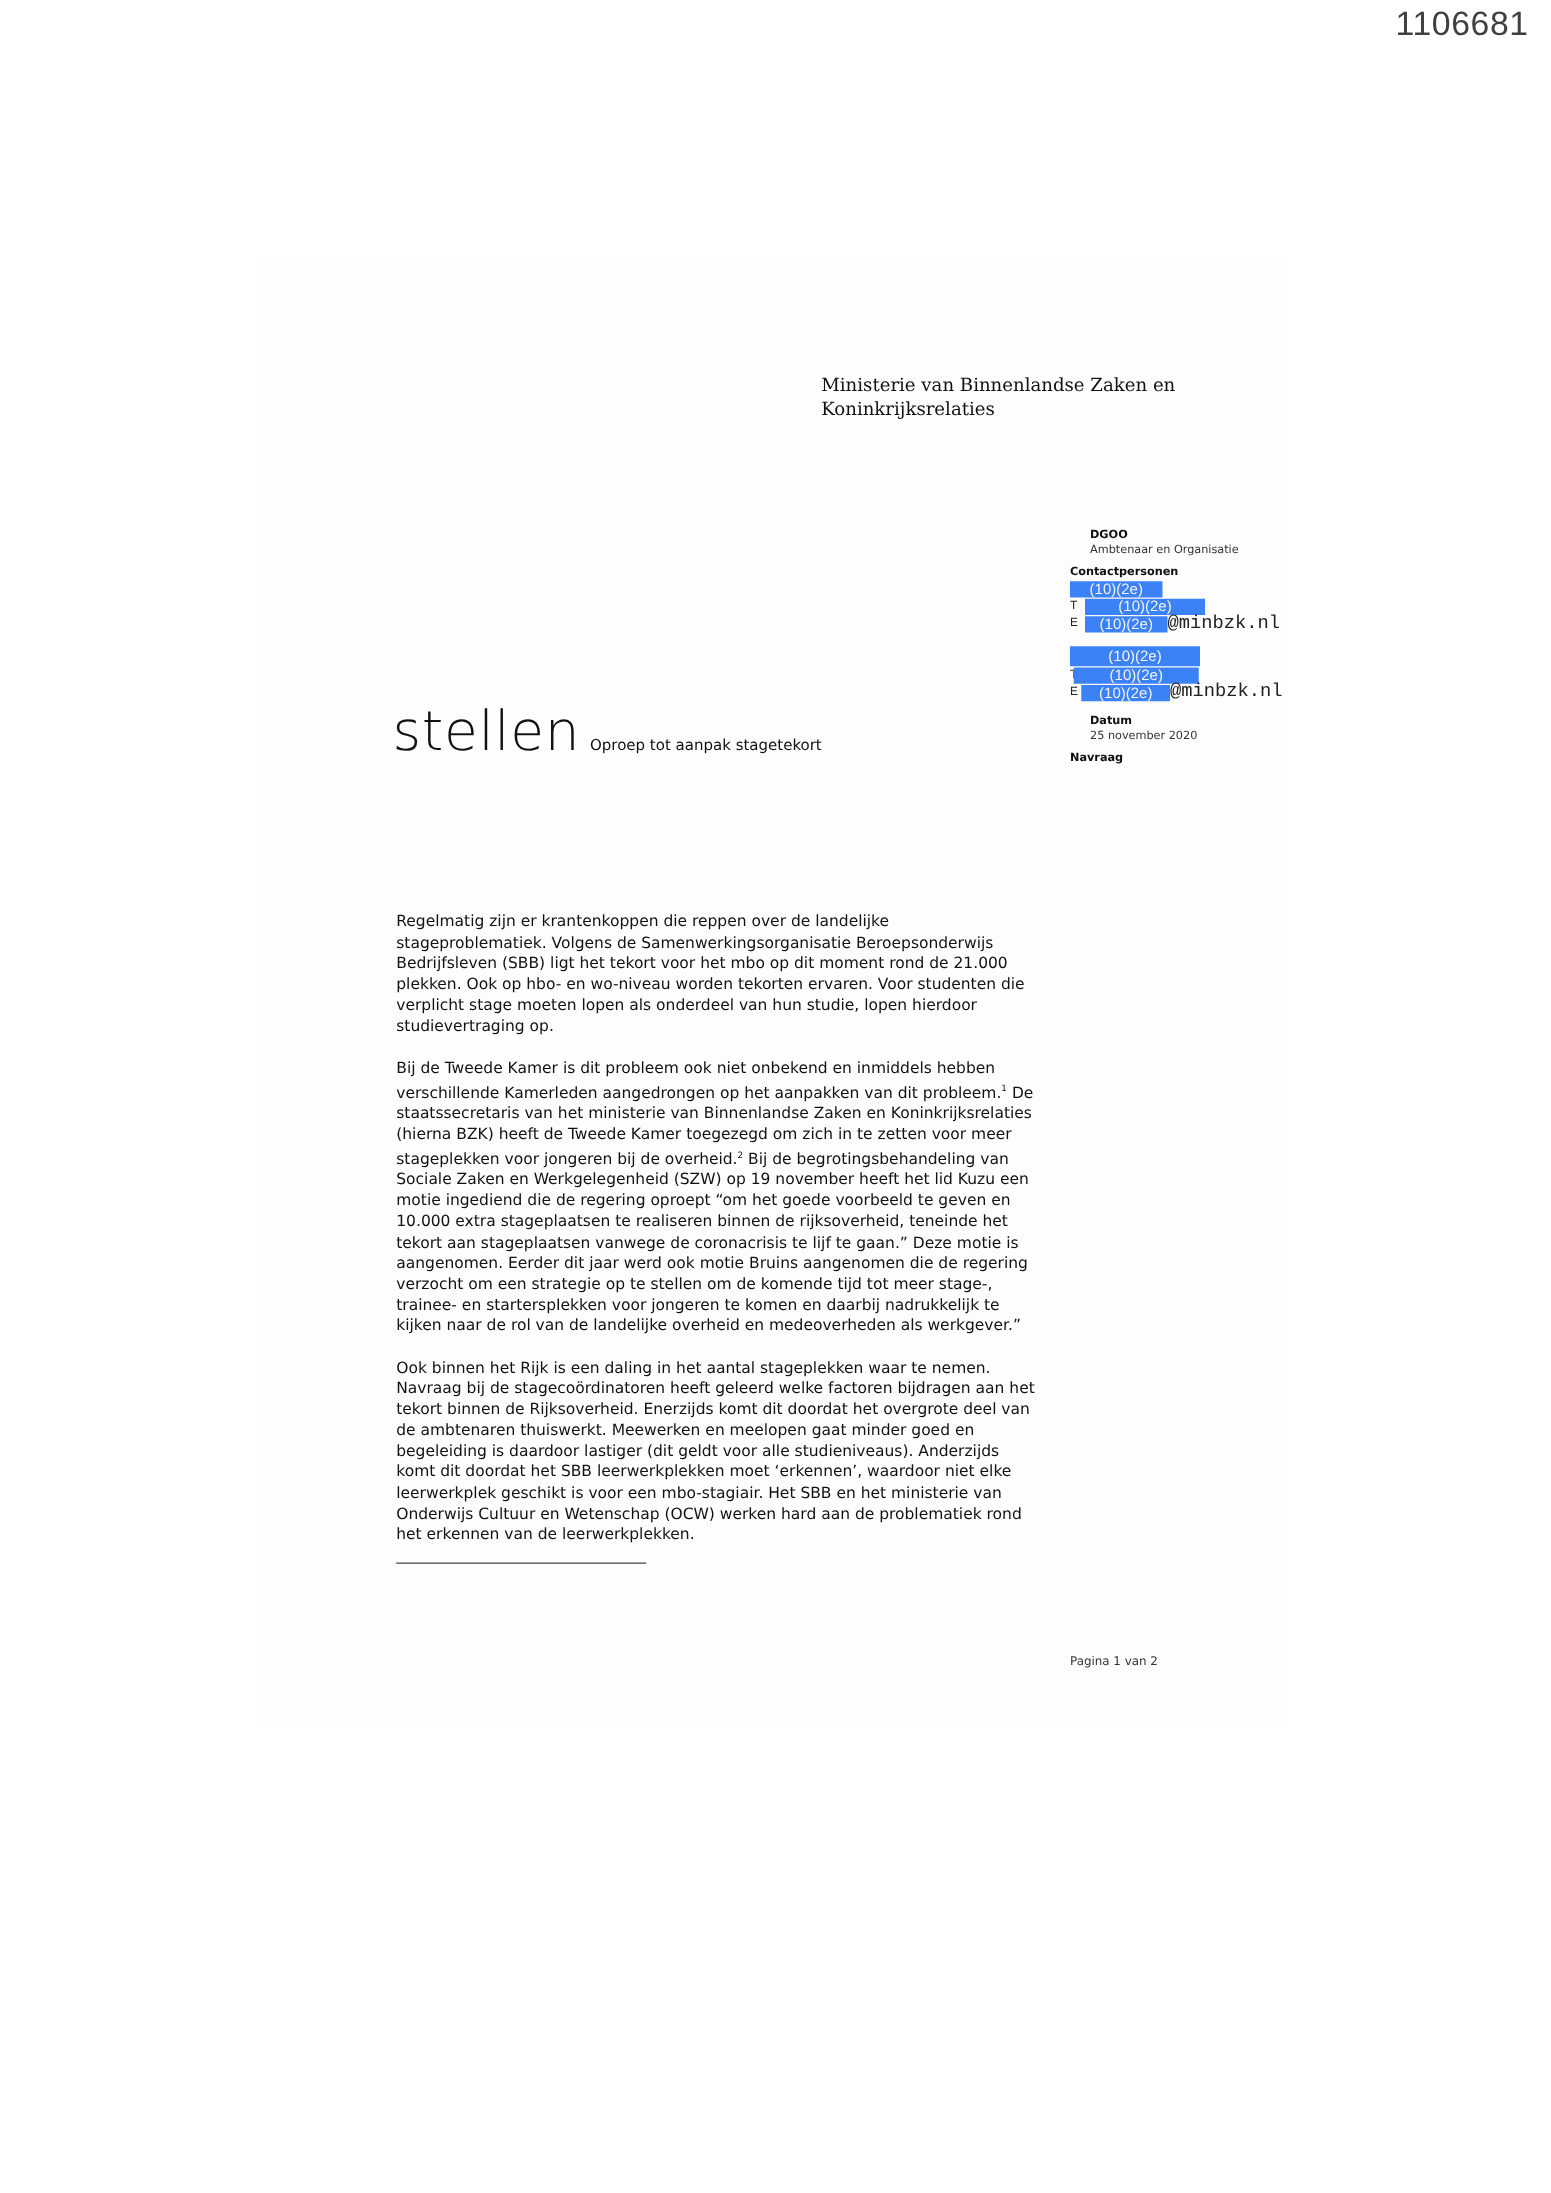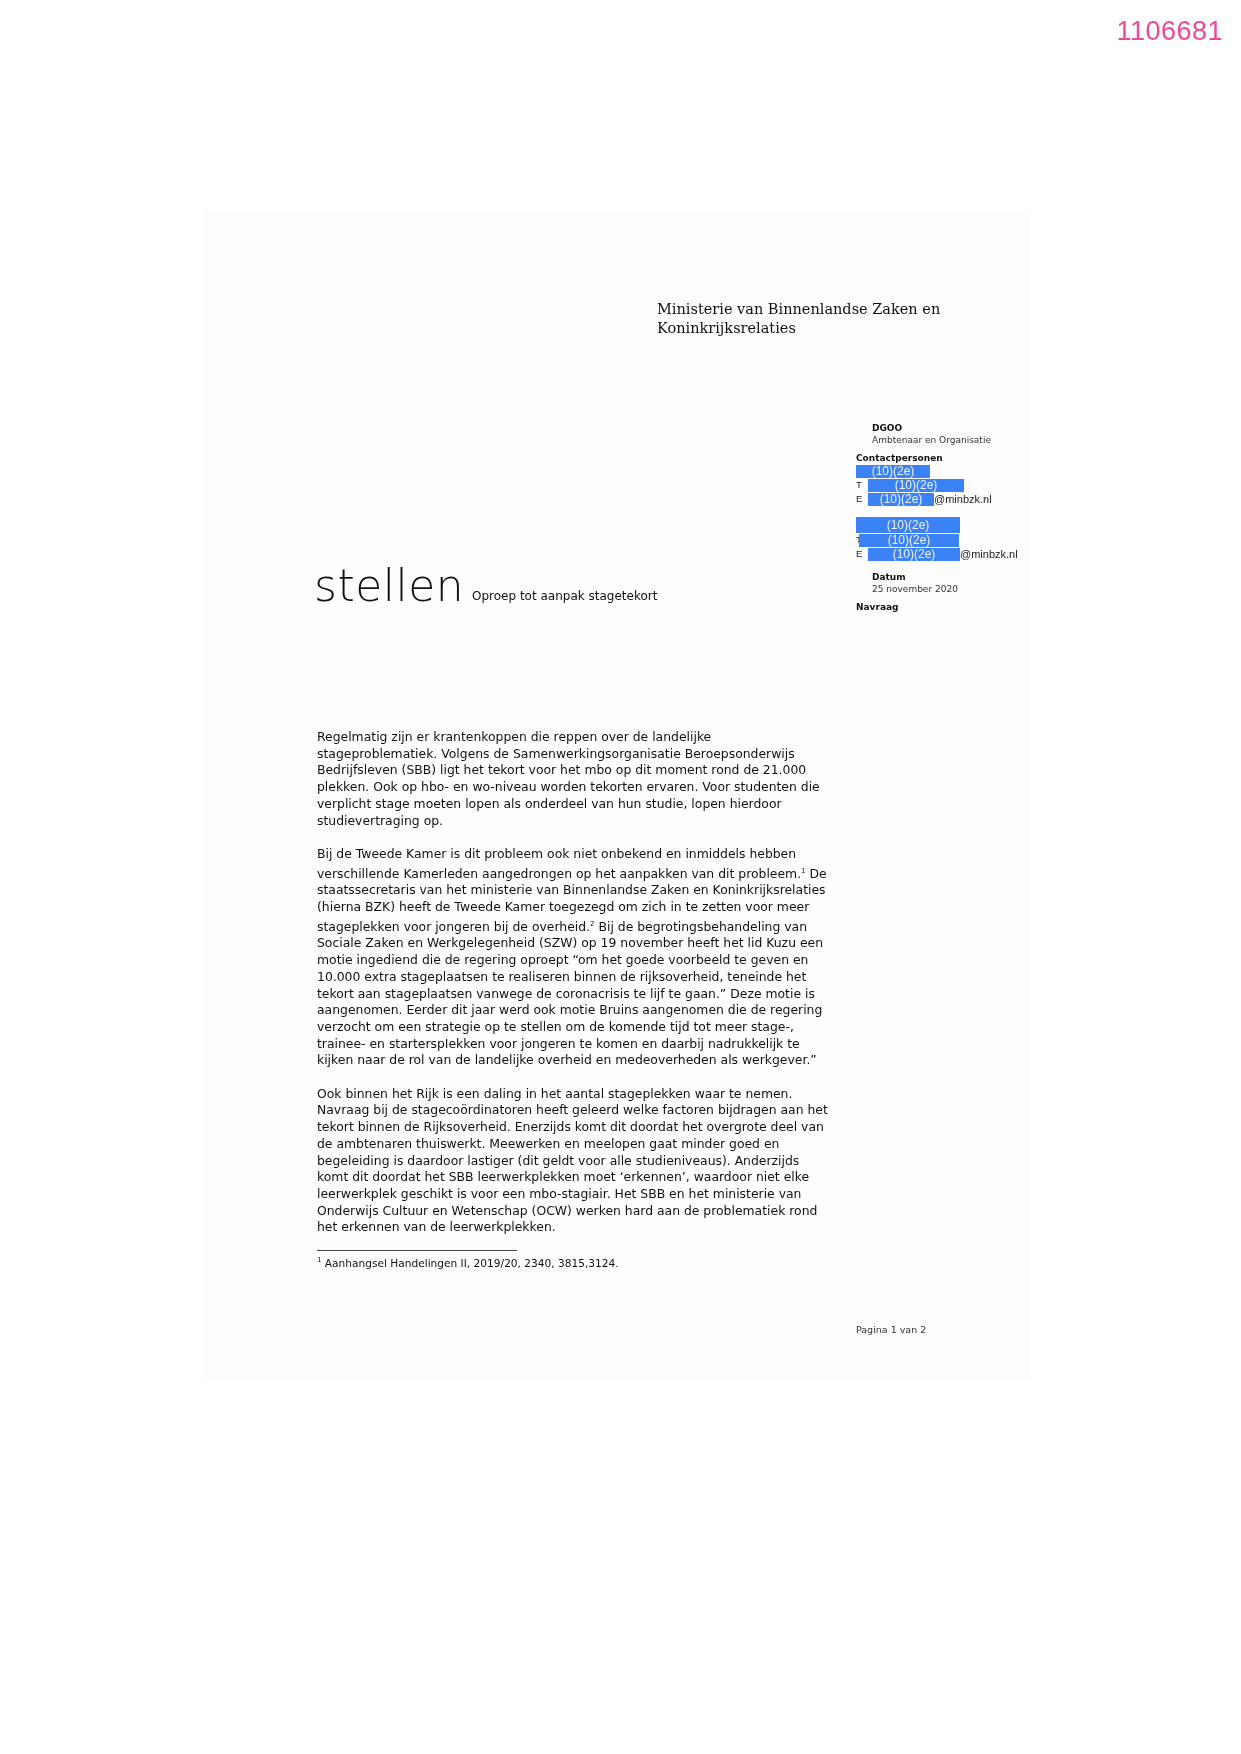--- a/index.html
+++ b/index.html
@@ -1,22 +1,22 @@
 <!DOCTYPE html>
 <html><head>
 <meta charset="utf-8">
 <style>
   html, body { margin: 0; padding: 0; }
   body {
     width: 1241px; height: 1754px; position: relative; overflow: hidden;
     background: #ffffff; font-family: "DejaVu Sans", sans-serif; color: #111;
   }
   .doc-id {
-    position: absolute; top: 16px; right: 18px;
-    font-family: "Liberation Sans", sans-serif; font-size: 27px; color: #ec4899;
+    position: absolute; top: 4px; right: 18px;
+    font-family: "Liberation Sans", sans-serif; font-size: 27px; color: #404040;
     letter-spacing: 0.5px;
   }
   .scan {
     position: absolute; left: 205px; top: 210px; width: 825px; height: 1170px;
     background: #fdfdfd;
   }
   .ministry {
     position: absolute; left: 657px; top: 300px;
     font-family: "DejaVu Serif", serif; font-size: 14.5px; line-height: 19px; color: #111;
   }
@@ -26,21 +26,21 @@
   }
   .sidebar .label { font-weight: bold; color: #111; }
   .sidebar .block { margin-bottom: 6px; margin-left: 16px; }
   .redact {
     display: inline-block; background: #3b82f6; color: #f2f2f2;
     font-family: "Liberation Sans", sans-serif; font-size: 12px;
     text-align: center; height: 13px; line-height: 13px; vertical-align: middle;
   }
   .row { position: relative; height: 14px; display: flex; align-items: center; }
   .row .pre { width: 12px; font-family: "Liberation Sans", sans-serif; font-size: 9.5px; color: #222; }
-  .row .suf { font-family: Liberation Sans, sans-serif; font-size: 11px; color: #222; }
+  .row .suf { font-family: Liberation Mono, monospace; font-size: 15px; color: #222; }
   .title-word {
     position: absolute; left: 314px; top: 560px;
     font-family: "DejaVu Sans", sans-serif; font-size: 44px; font-weight: 300;
     letter-spacing: 0.5px; color: #111;
   }
   .subject {
     position: absolute; left: 472px; top: 589px; font-size: 12px; color: #111;
   }
   .body {
     position: absolute; left: 317px; top: 729px; width: 540px;
@@ -145,16 +145,15 @@
 de ambtenaren thuiswerkt. Meewerken en meelopen gaat minder goed en
 begeleiding is daardoor lastiger (dit geldt voor alle studieniveaus). Anderzijds
 komt dit doordat het SBB leerwerkplekken moet ‘erkennen’, waardoor niet elke
 leerwerkplek geschikt is voor een mbo-stagiair. Het SBB en het ministerie van
 Onderwijs Cultuur en Wetenschap (OCW) werken hard aan de problematiek rond
 het erkennen van de leerwerkplekken.</p>
 </div>
 
 <div class="footnote-rule"></div>
 <div class="footnotes">
-  <div><sup>1</sup><span> Aanhangsel Handelingen II, 2019/20, 2340, 3815,3124.</span></div>
 </div>
 
 <div class="page-num">Pagina 1 van 2</div>
 
 </body></html>

